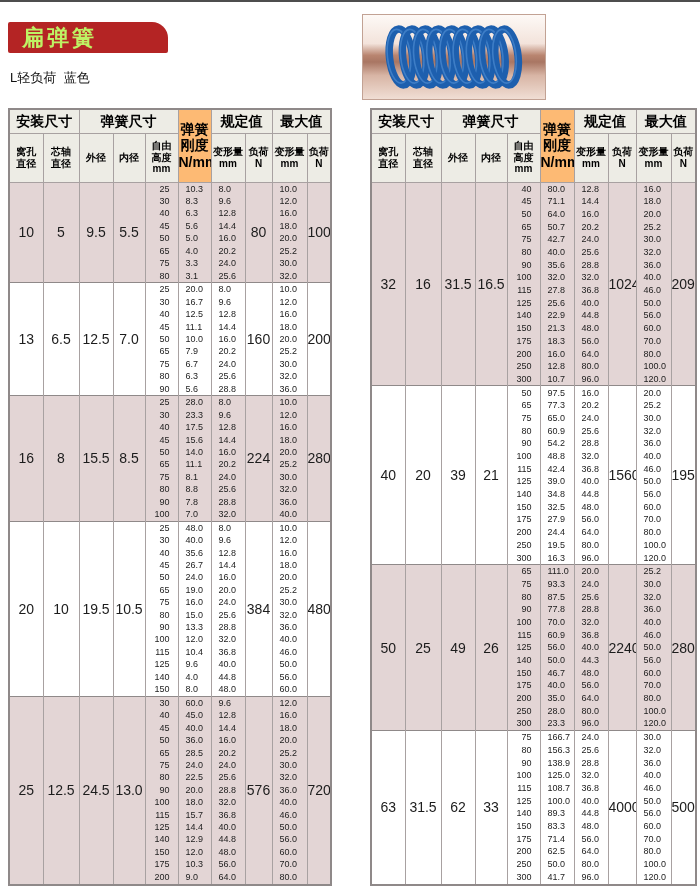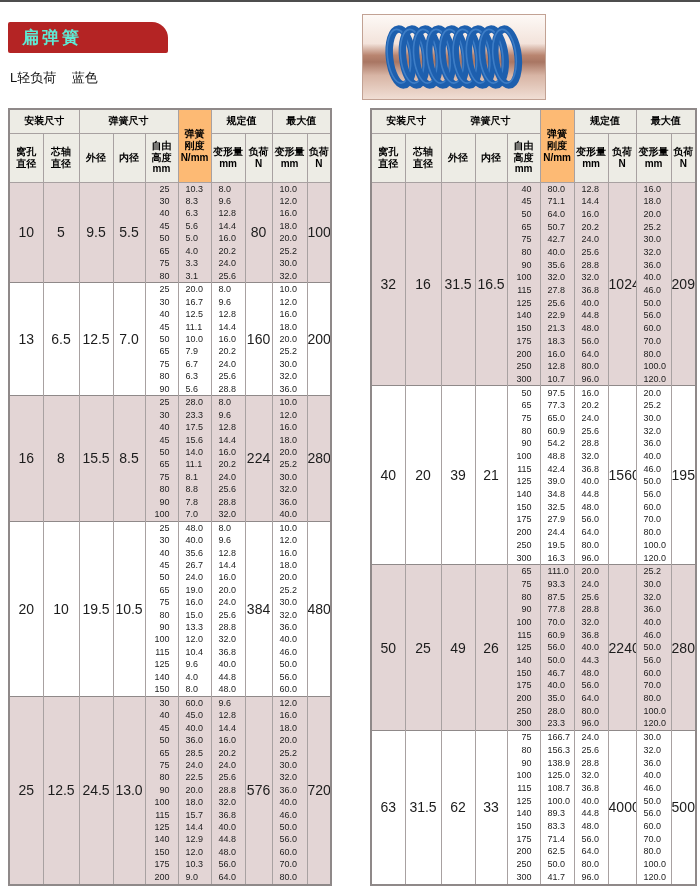--- a/index.html
+++ b/index.html
@@ -9,43 +9,43 @@
     background:#ffffff;
     font-family:"Liberation Sans","DejaVu Sans",sans-serif;
   }
   .topline { position:absolute; top:0; left:0; width:700px; height:2px; background:#4d4d4d; }
 
   .banner {
     position:absolute; left:8px; top:22px; width:160px; height:31px;
     background:#b42424; border-radius:2px 16px 2px 2px;
     display:flex; align-items:center; padding-left:14px;
   }
-  .banner .banner-text { color:#5eead4; font-weight:bold; font-size:17px; letter-spacing:3px; }
+  .banner .banner-text { color:#bef264; font-weight:bold; font-size:22px; letter-spacing:3px; }
 
   .subtitle { position:absolute; left:10px; top:69px; font-size:13px; color:#101010; }
-  .subtitle .color-lbl { margin-left:12px; }
+  .subtitle .color-lbl { margin-left:4px; }
 
   .photo {
     position:absolute; left:362px; top:14px; width:184px; height:86px;
     border:1px solid #c2a294;
     background:linear-gradient(180deg,#fdf9f6 0%,#f3e3db 34%,#b98570 48%,#a97663 56%,#d8b5a5 72%,#f0ded4 100%);
     display:flex; align-items:center; justify-content:center;
   }
 
   .tables { position:absolute; top:108px; left:8px; display:flex; gap:38px; }
   table { border-collapse:collapse; table-layout:fixed; border:2px solid #8f8989; background:#fff; }
   #table-left  { width:322px; height:778px; }
   #table-right { width:325px; height:778px; }
 
   th, td { border-left:1px solid #a8a1a1; padding:0; overflow:hidden; }
   thead th {
     background:#edece5; font-weight:bold; text-align:center; vertical-align:middle;
     white-space:pre-line; line-height:1.18; border-bottom:1px solid #a8a1a1;
   }
-  thead tr.hrow1 th { font-size:10px; height:24px; }
+  thead tr.hrow1 th { font-size:14px; height:24px; }
   thead tr.hrow2 th { font-size:10px; height:49px; }
   thead th.stiff-head { background:#fdba74; }
 
   tbody td { font-size:9px; color:#1c1c1c; text-align:center; vertical-align:middle; line-height:1.15; }
   tbody td.span-cell { font-size:14px; }
   tbody td.num-r { text-align:right; padding-right:8px; }
   tbody td.num-l { text-align:left; padding-left:7px; }
   tbody tr.shade td { background:#e3d5d5; }
   tbody tr.group-start td { border-top:1px solid #8f8989; }
 </style>

